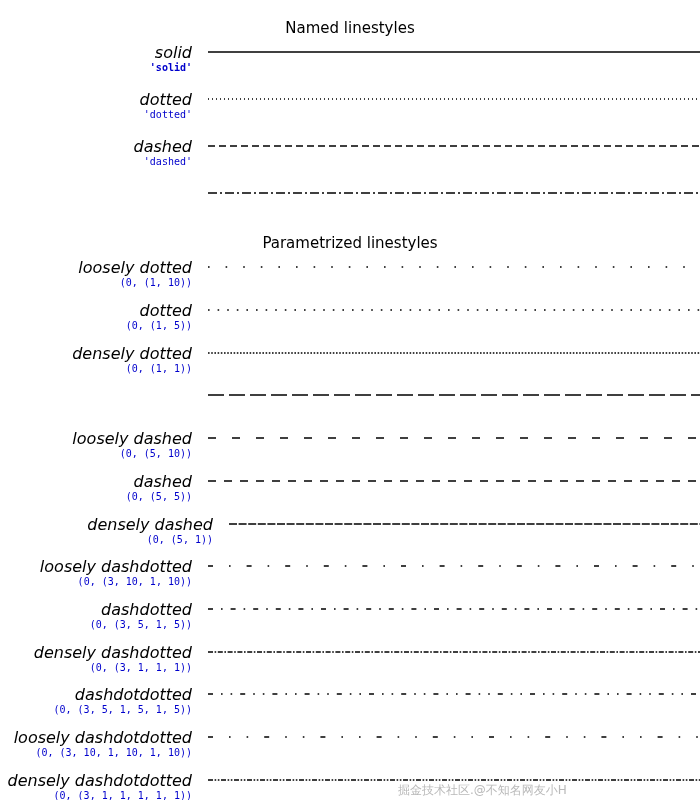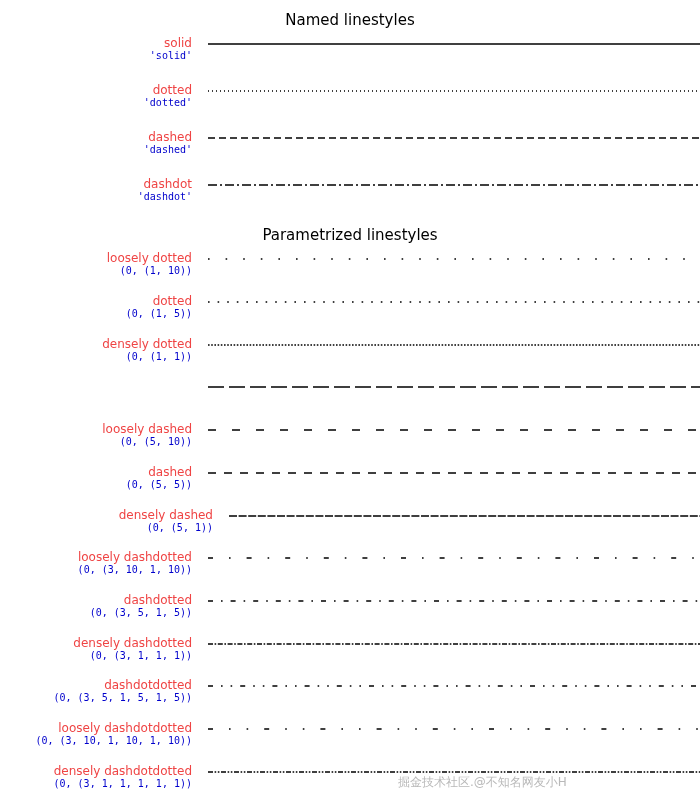--- a/index.html
+++ b/index.html
@@ -10,21 +10,21 @@
   body {
     width: 700px;
     height: 800px;
     position: relative;
     font-family: "DejaVu Sans", sans-serif;
     color: #000000;
     overflow: hidden;
   }
   .figure {
     position: absolute;
-    left: 0; top: 8px;
+    left: 0; top: 16px;
     width: 700px;
     height: 756px;
   }
   .section-title {
     position: absolute;
     width: 100%;
     text-align: center;
     font-size: 15px;
     color: #000;
   }
@@ -39,24 +39,25 @@
   }
   .row-labels {
     position: absolute;
     left: 0;
     top: 0;
     width: 192px;
     text-align: right;
     line-height: 1.05;
   }
   .row-name {
-    font-size: 12px;
-    color: #ef4444;
+    font-size: 16px;
+    color: #000000;
     display: block;
     white-space: nowrap;
+    font-style: italic;
   }
   .row-code {
     font-size: 10px;
     font-family: "DejaVu Sans Mono", monospace;
     color: #0000cc;
     display: block;
     white-space: nowrap;
     margin-top: 1px;
   }
   .watermark {
@@ -75,21 +76,21 @@
 <div class="figure">
 
   <div class="section-title" id="title-named">Named linestyles</div>
 
   <div class="section-title" id="title-param">Parametrized linestyles</div>
 
   <div id="rows">
       <div class="row" style="top: 29px;">
         <div class="row-labels">
           <span class="row-name">solid</span>
-          <span class="row-code" style="color: rgb(0, 0, 204);">'solid'</span>
+          <span class="row-code" style="color: rgb(0, 0, 204); font-weight: bold;">'solid'</span>
         </div>
         <svg width="492" height="12" viewBox="0 0 492 12" style="position: absolute; left: 208px; top: 1px;">
           <line x1="0" y1="6" x2="492" y2="6" stroke="#000000" stroke-width="1.7" stroke-linecap="butt"></line>
         </svg>
       </div>
       <div class="row" style="top: 76px;">
         <div class="row-labels">
           <span class="row-name">dotted</span>
           <span class="row-code" style="color: rgb(0, 0, 204);">'dotted'</span>
         </div>
@@ -100,24 +101,20 @@
       <div class="row" style="top: 123px;">
         <div class="row-labels">
           <span class="row-name">dashed</span>
           <span class="row-code" style="color: rgb(0, 0, 204);">'dashed'</span>
         </div>
         <svg width="492" height="12" viewBox="0 0 492 12" style="position: absolute; left: 208px; top: 1px;">
           <line x1="0" y1="6" x2="492" y2="6" stroke="#000000" stroke-width="1.7" stroke-linecap="butt" stroke-dasharray="7,4"></line>
         </svg>
       </div>
       <div class="row" style="top: 170px;">
-        <div class="row-labels">
-          <span class="row-name">dashdot</span>
-          <span class="row-code" style="color: rgb(0, 0, 204);">'dashdot'</span>
-        </div>
         <svg width="492" height="12" viewBox="0 0 492 12" style="position: absolute; left: 208px; top: 1px;">
           <line x1="0" y1="6" x2="492" y2="6" stroke="#000000" stroke-width="1.7" stroke-linecap="butt" stroke-dasharray="9,3,2,3"></line>
         </svg>
       </div>
       <div class="row" style="top: 244px;">
         <div class="row-labels">
           <span class="row-name">loosely dotted</span>
           <span class="row-code" style="color: rgb(0, 0, 204);">(0, (1, 10))</span>
         </div>
         <svg width="492" height="12" viewBox="0 0 492 12" style="position: absolute; left: 208px; top: 1px;">

